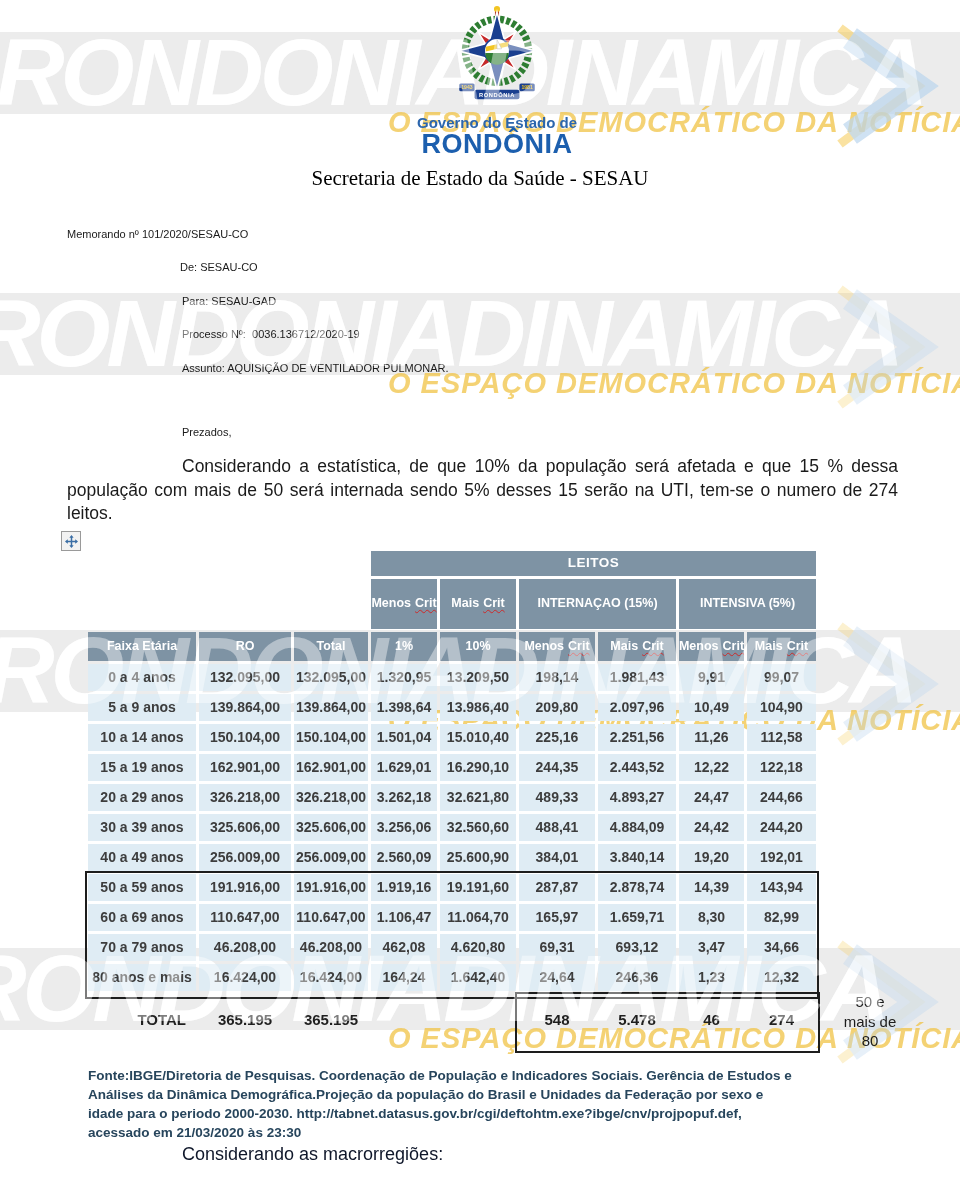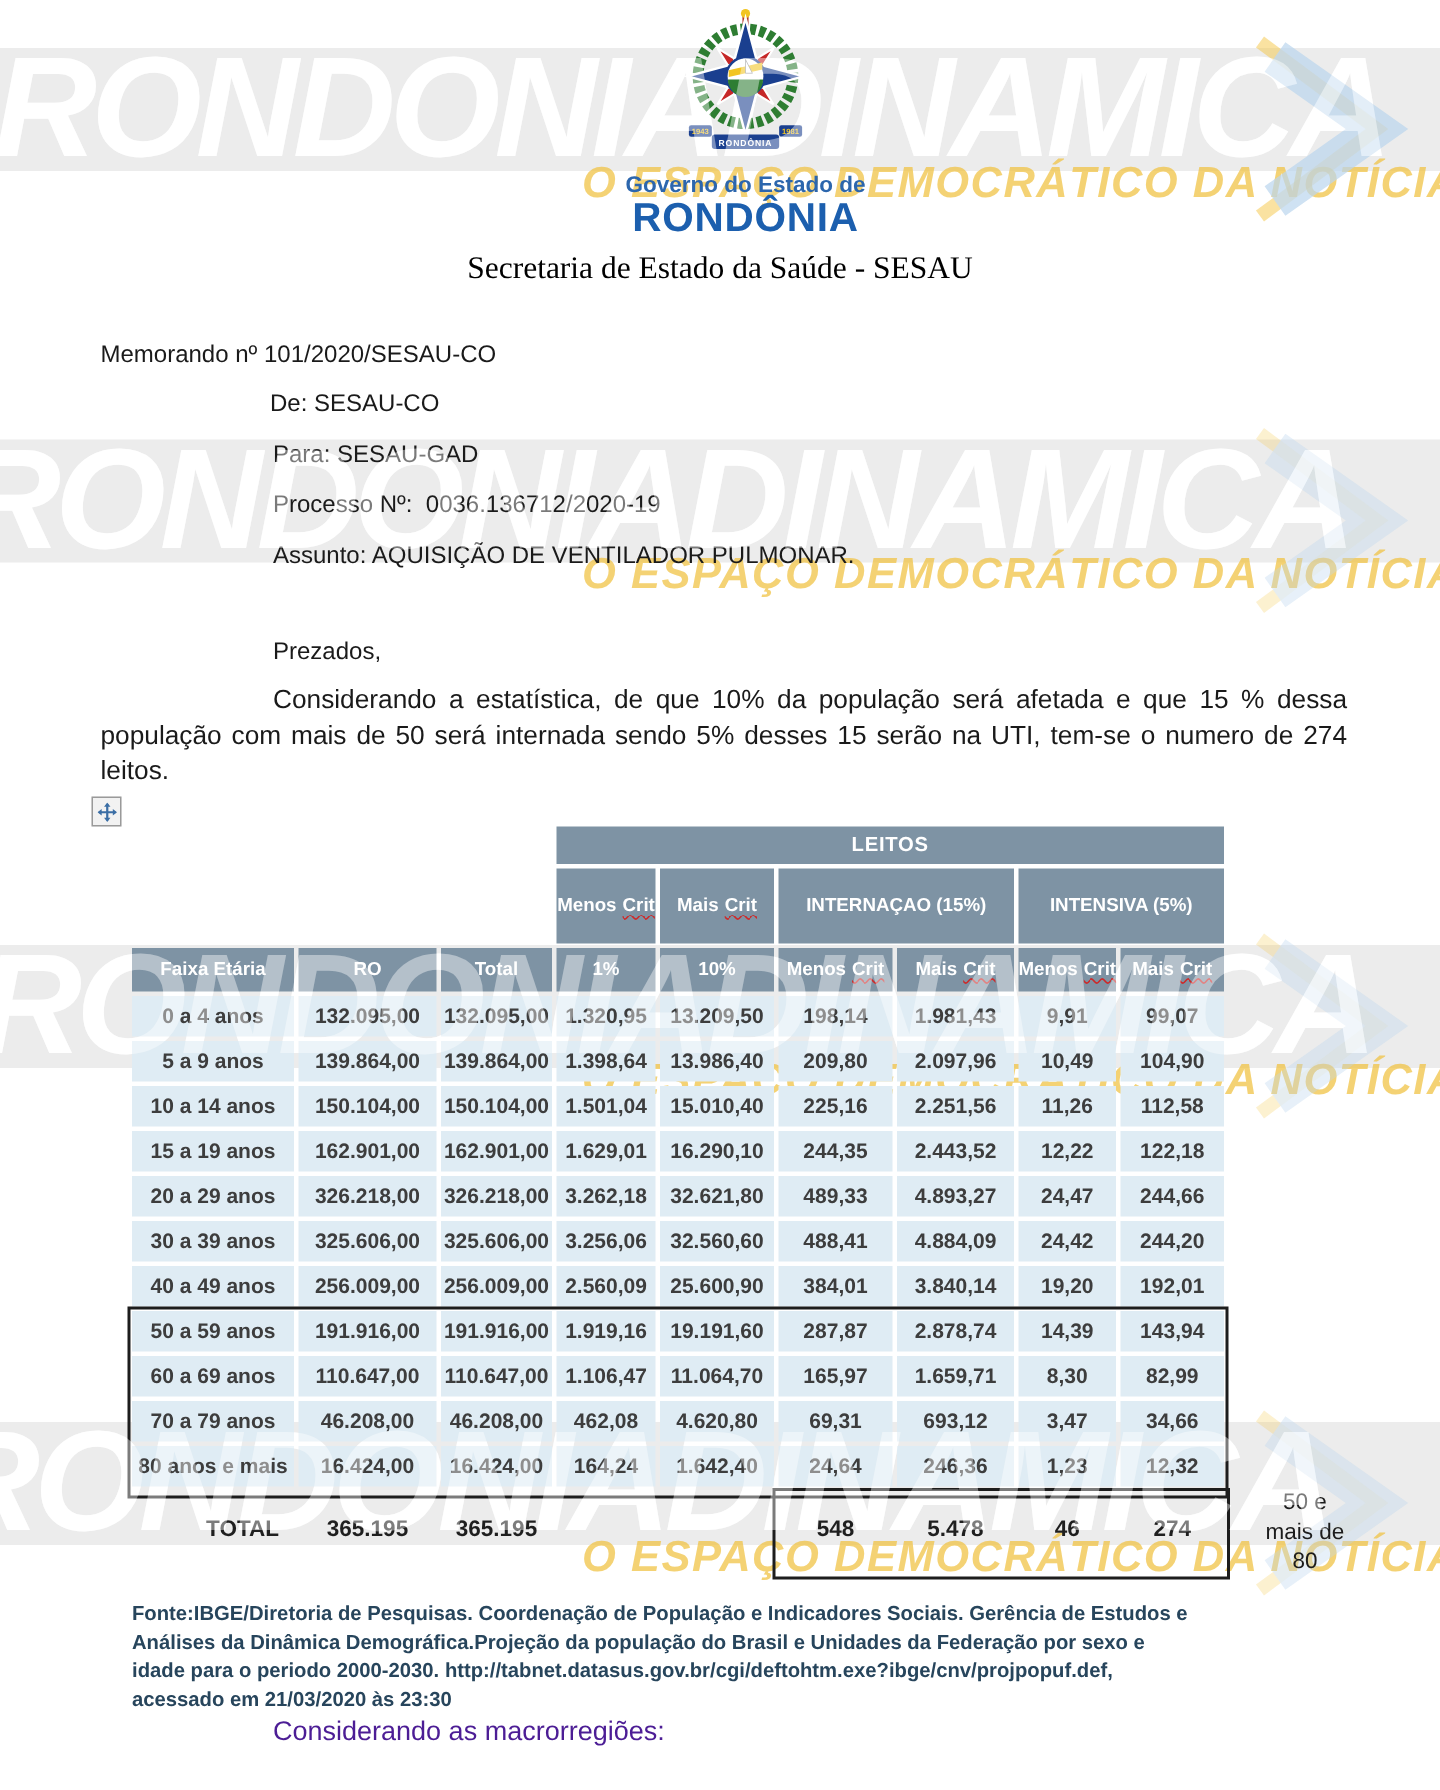--- a/index.html
+++ b/index.html
@@ -28,21 +28,21 @@
   
   .content{position:absolute;inset:0;z-index:10;}
   .abs{position:absolute;}
   .logo-wrap{left:0;right:0;top:6px;text-align:center;padding-left:34px;}
   .gov-line{font-size:15px;font-weight:700;color:#2c66ad;margin-top:2px;}
   .state-line{font-size:27px;font-weight:800;color:#1c5fae;letter-spacing:.5px;margin-top:-2px;}
   .doc-title{
     left:0;right:0;top:166px;text-align:center;
     font-family:"Liberation Serif",serif;font-size:21px;color:#000000;
   }
-  .memo-line{font-size:16px;color:#1a1a1a;white-space:pre;}
+  .memo-line{font-size:11px;color:#1a1a1a;white-space:pre;}
   .body-par{
     left:67px;top:455px;width:831px;font-size:17.5px;color:#1a1a1a;
     line-height:23.5px;text-align:justify;text-indent:115px;
   }
   .handle{
     left:61px;top:531px;width:18px;height:18px;background:#f2f2f2;
     border:1px solid #9a9a9a;display:flex;align-items:center;justify-content:center;
   }
   
   .tbl{left:88px;top:551px;width:728px;}
@@ -74,21 +74,21 @@
   }
   .box{position:absolute;border:2px solid #1d1d1d;pointer-events:none;}
   .side-note{
     left:826px;top:992px;width:88px;text-align:center;font-size:15px;
     font-weight:400;color:#1c1c1c;line-height:1.3;white-space:pre-line;
   }
   .source{
     left:88px;top:1066px;width:712px;font-size:13.5px;font-weight:700;
     color:#27455c;line-height:1.42;
   }
-  .closing{left:182px;top:1144px;font-size:18px;color:#4c1d95;}
+  .closing{left:182px;top:1144px;font-size:18px;color:#0f172a;}
 </style>
 </head>
 <body>
 
 <div class="wm-under" id="wm-under">
     <div class="wm-band" style="top: 32px;">
       <div class="wm-text" style="left:-4px">RONDONIADINAMICA</div>
       <div class="wm-sub">O ESPAÇO DEMOCRÁTICO DA NOTÍCIA</div>
       <svg class="wm-arrow" width="140" height="128" viewBox="0 0 140 128" style="opacity:0.9">
         <polyline points="22,6 100,64 22,122" fill="none" stroke="rgba(244,197,66,0.55)" stroke-width="9"></polyline>

